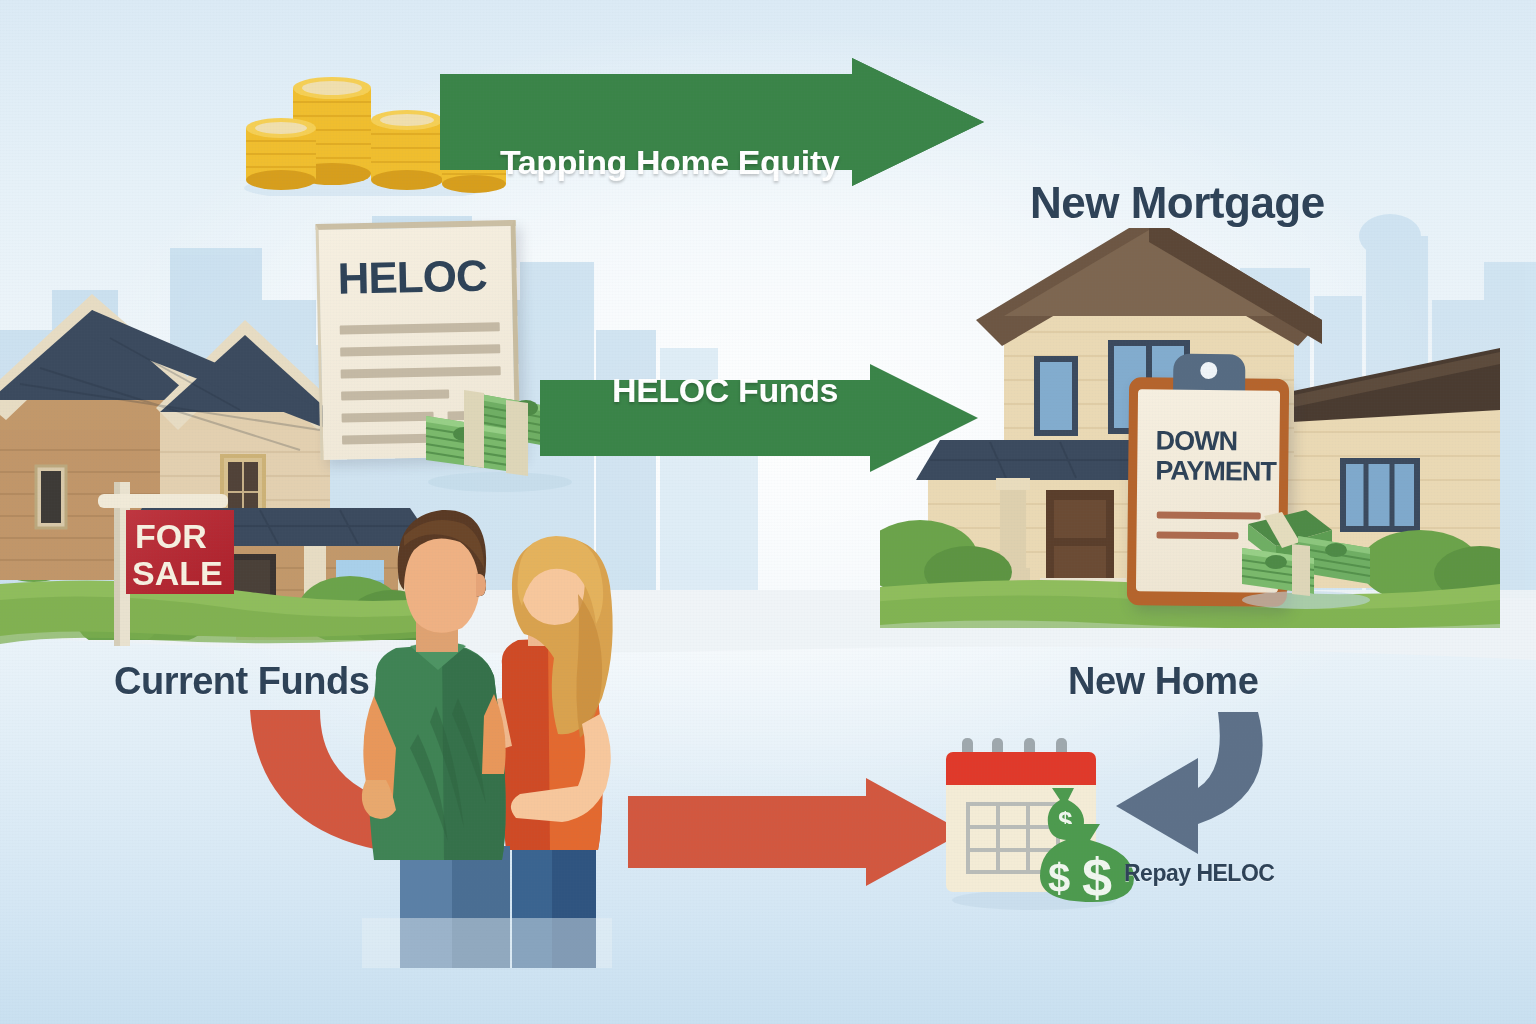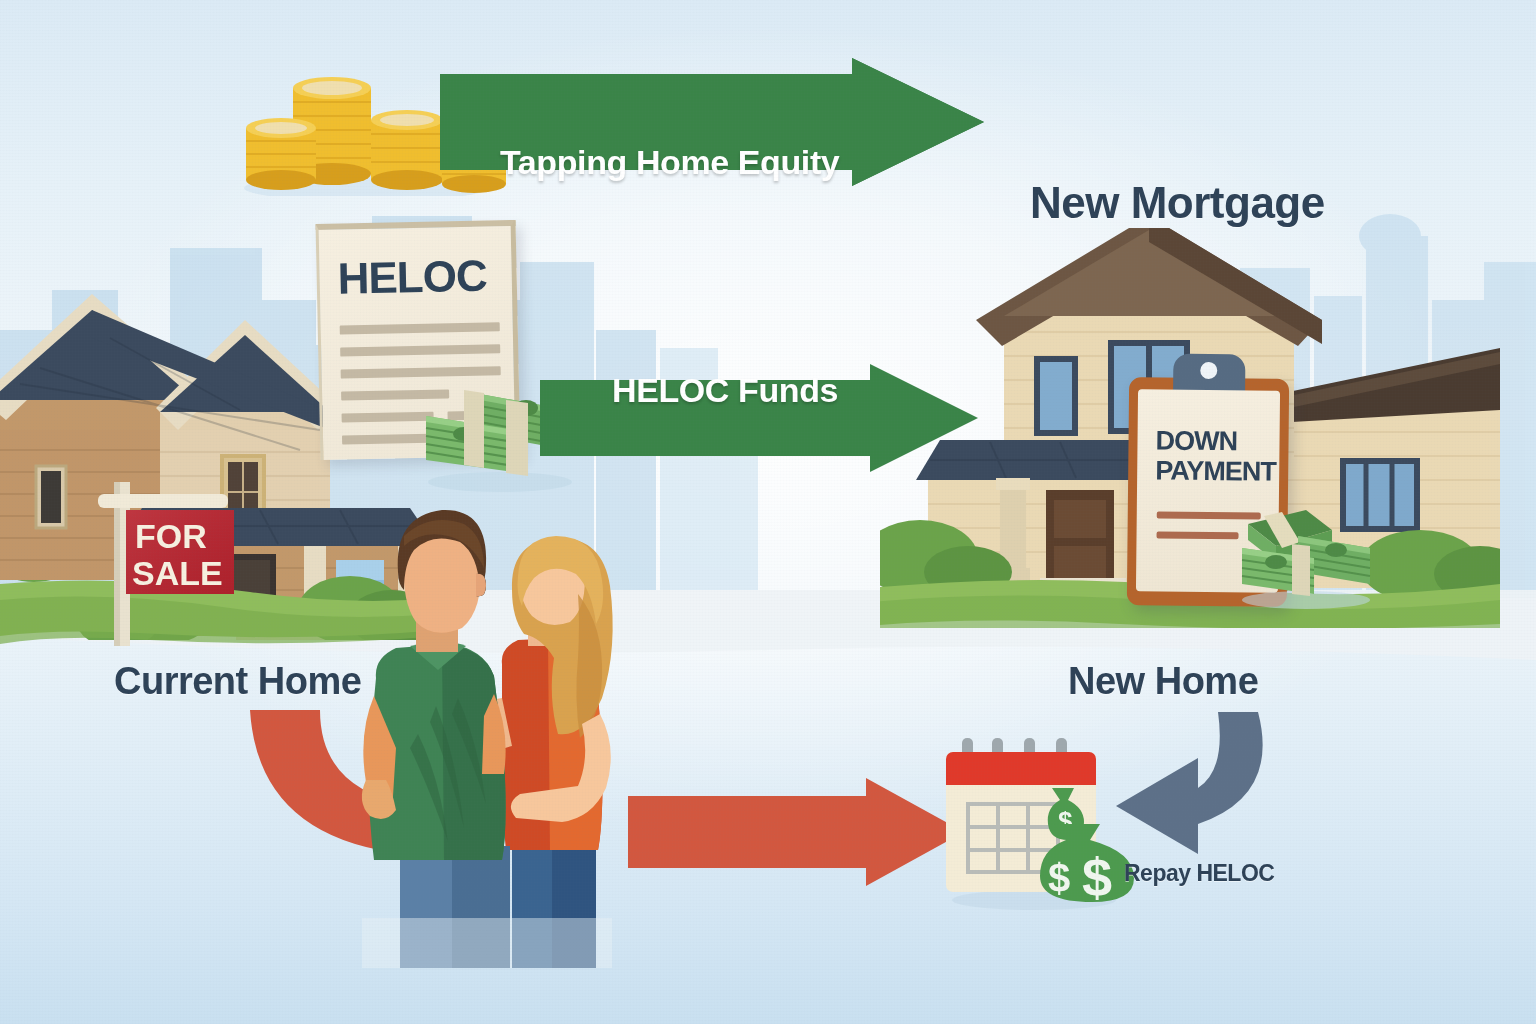--- a/index.html
+++ b/index.html
@@ -557,18 +557,18 @@
       <text x="22" y="114" fill="#f0f6ee" font-family="Liberation Sans, sans-serif" font-size="40" font-weight="bold">$</text>
       <text x="56" y="118" fill="#f0f6ee" font-family="Liberation Sans, sans-serif" font-size="54" font-weight="bold">$</text>
     </g>
   </svg>
 
   <svg class="abs" style="left:1094px; top:704px;" width="190" height="200" viewBox="0 0 190 200">
     <path d="M164 8 Q186 92 104 120 L104 150 L22 102 L104 54 L104 84 Q132 66 124 8 Z" fill="#5d7088"></path>
   </svg>
 
   <div class="lbl" id="label-new-mortgage">New Mortgage</div>
-  <div class="lbl" id="label-current-home">Current Home</div>
+  <div class="lbl" id="label-current-home">Current Funds</div>
   <div class="lbl" id="label-new-home">New Home</div>
   <div class="lbl" id="label-repay-heloc">Repay HELOC</div>
 
   <div class="grain"></div>
 </div>
 
 </body></html>

